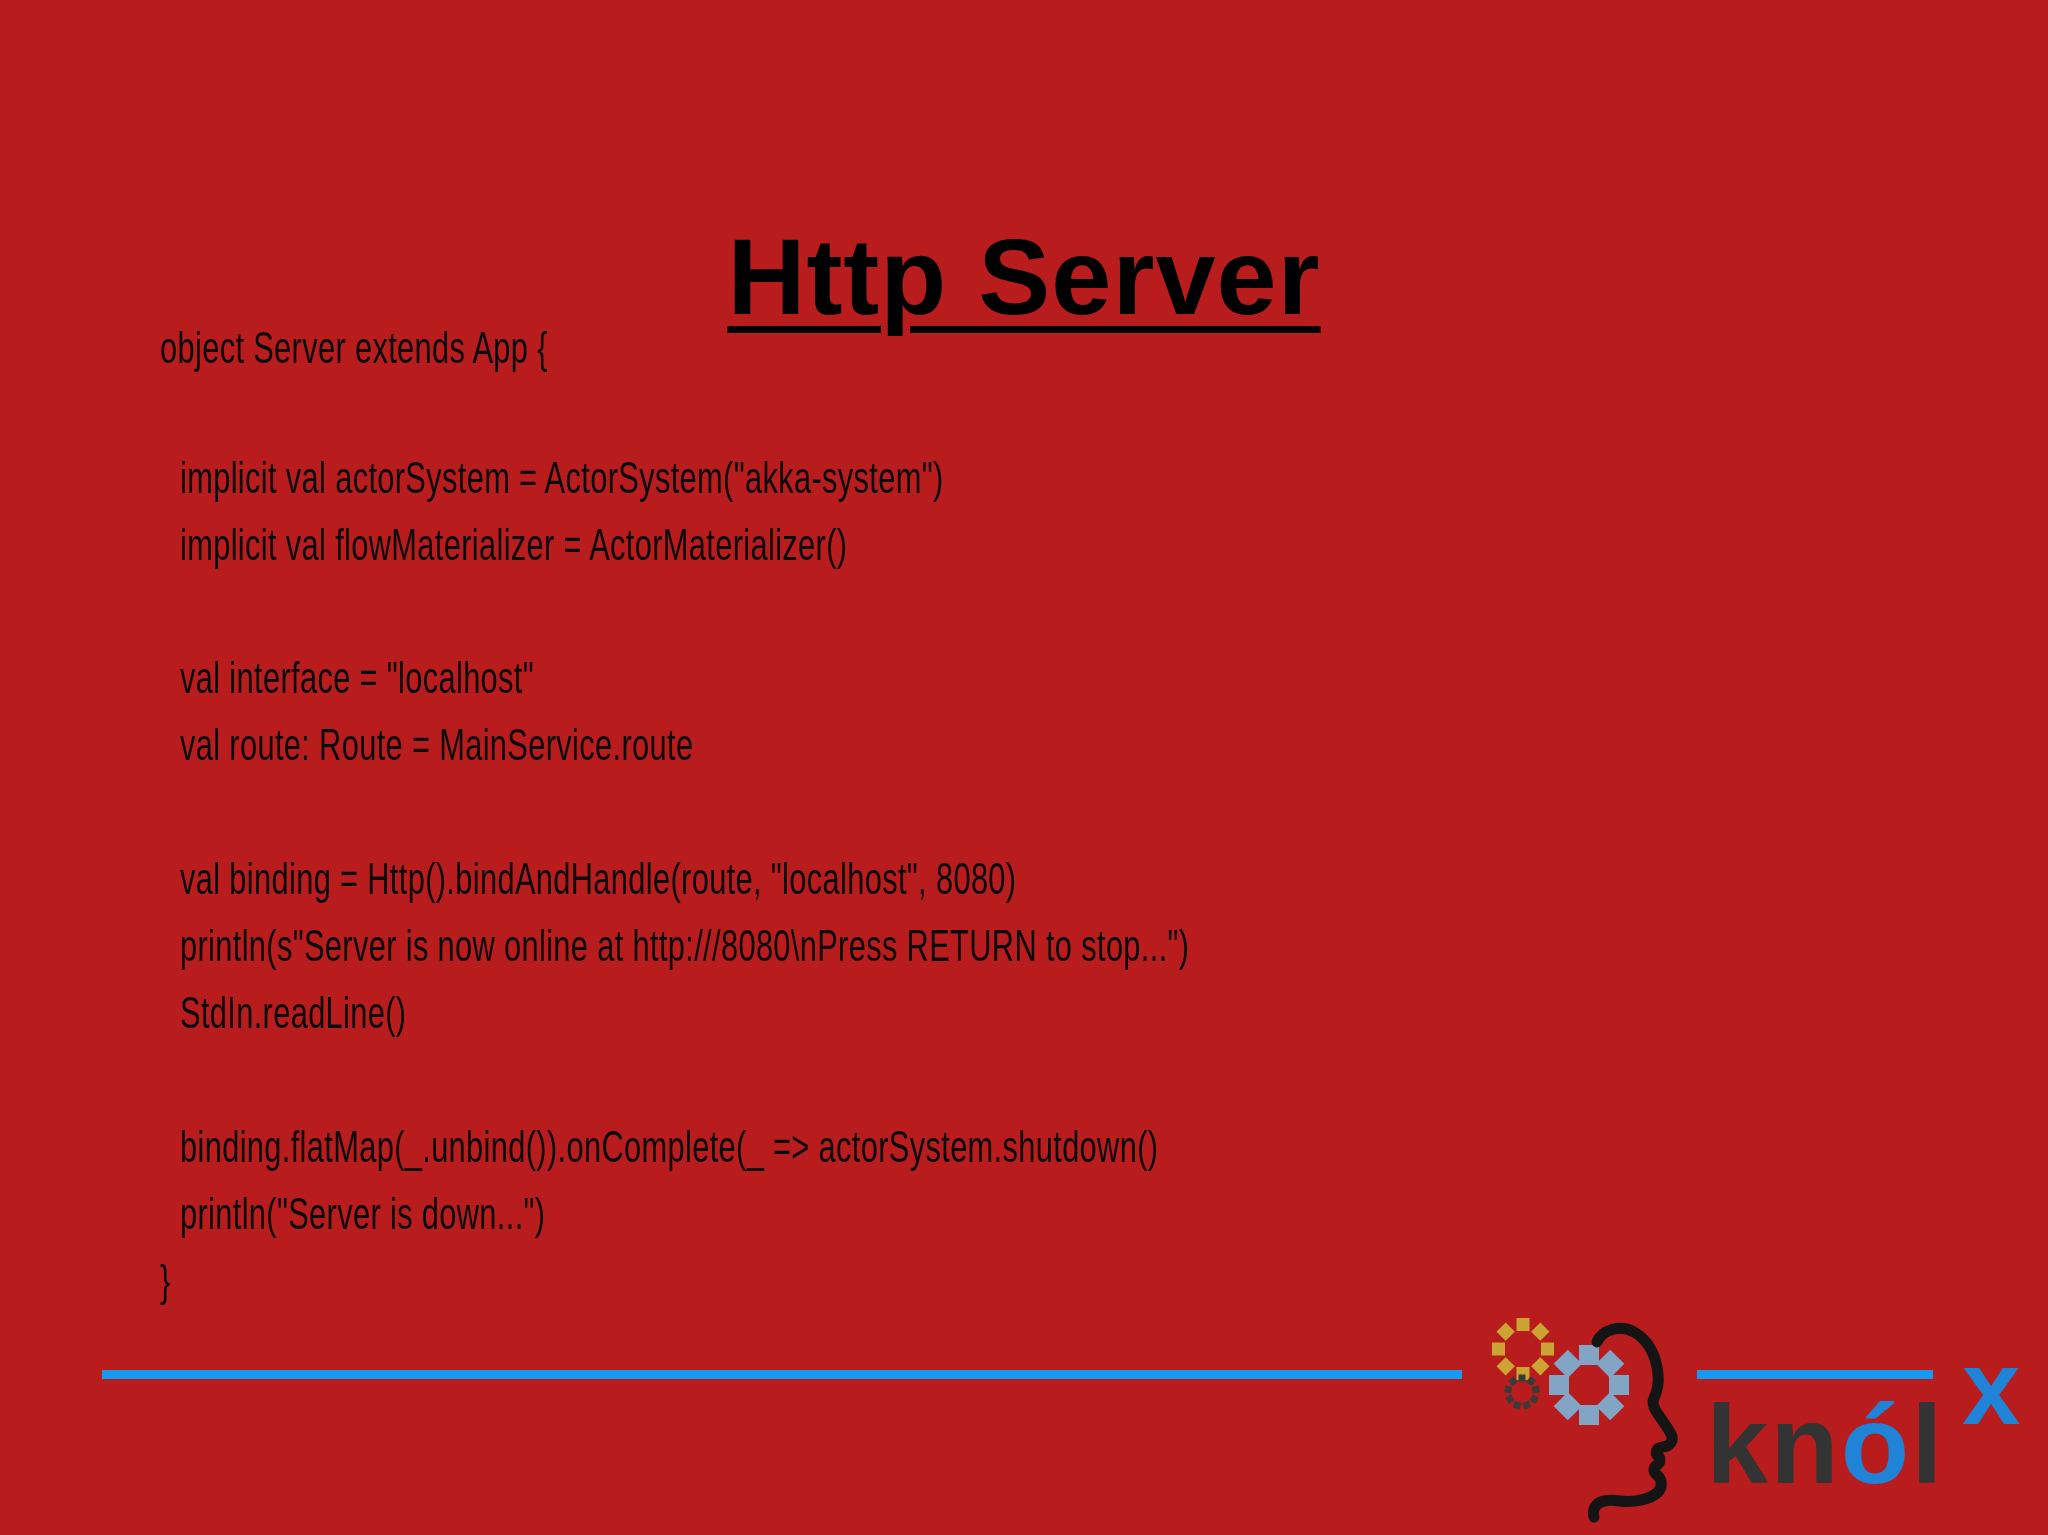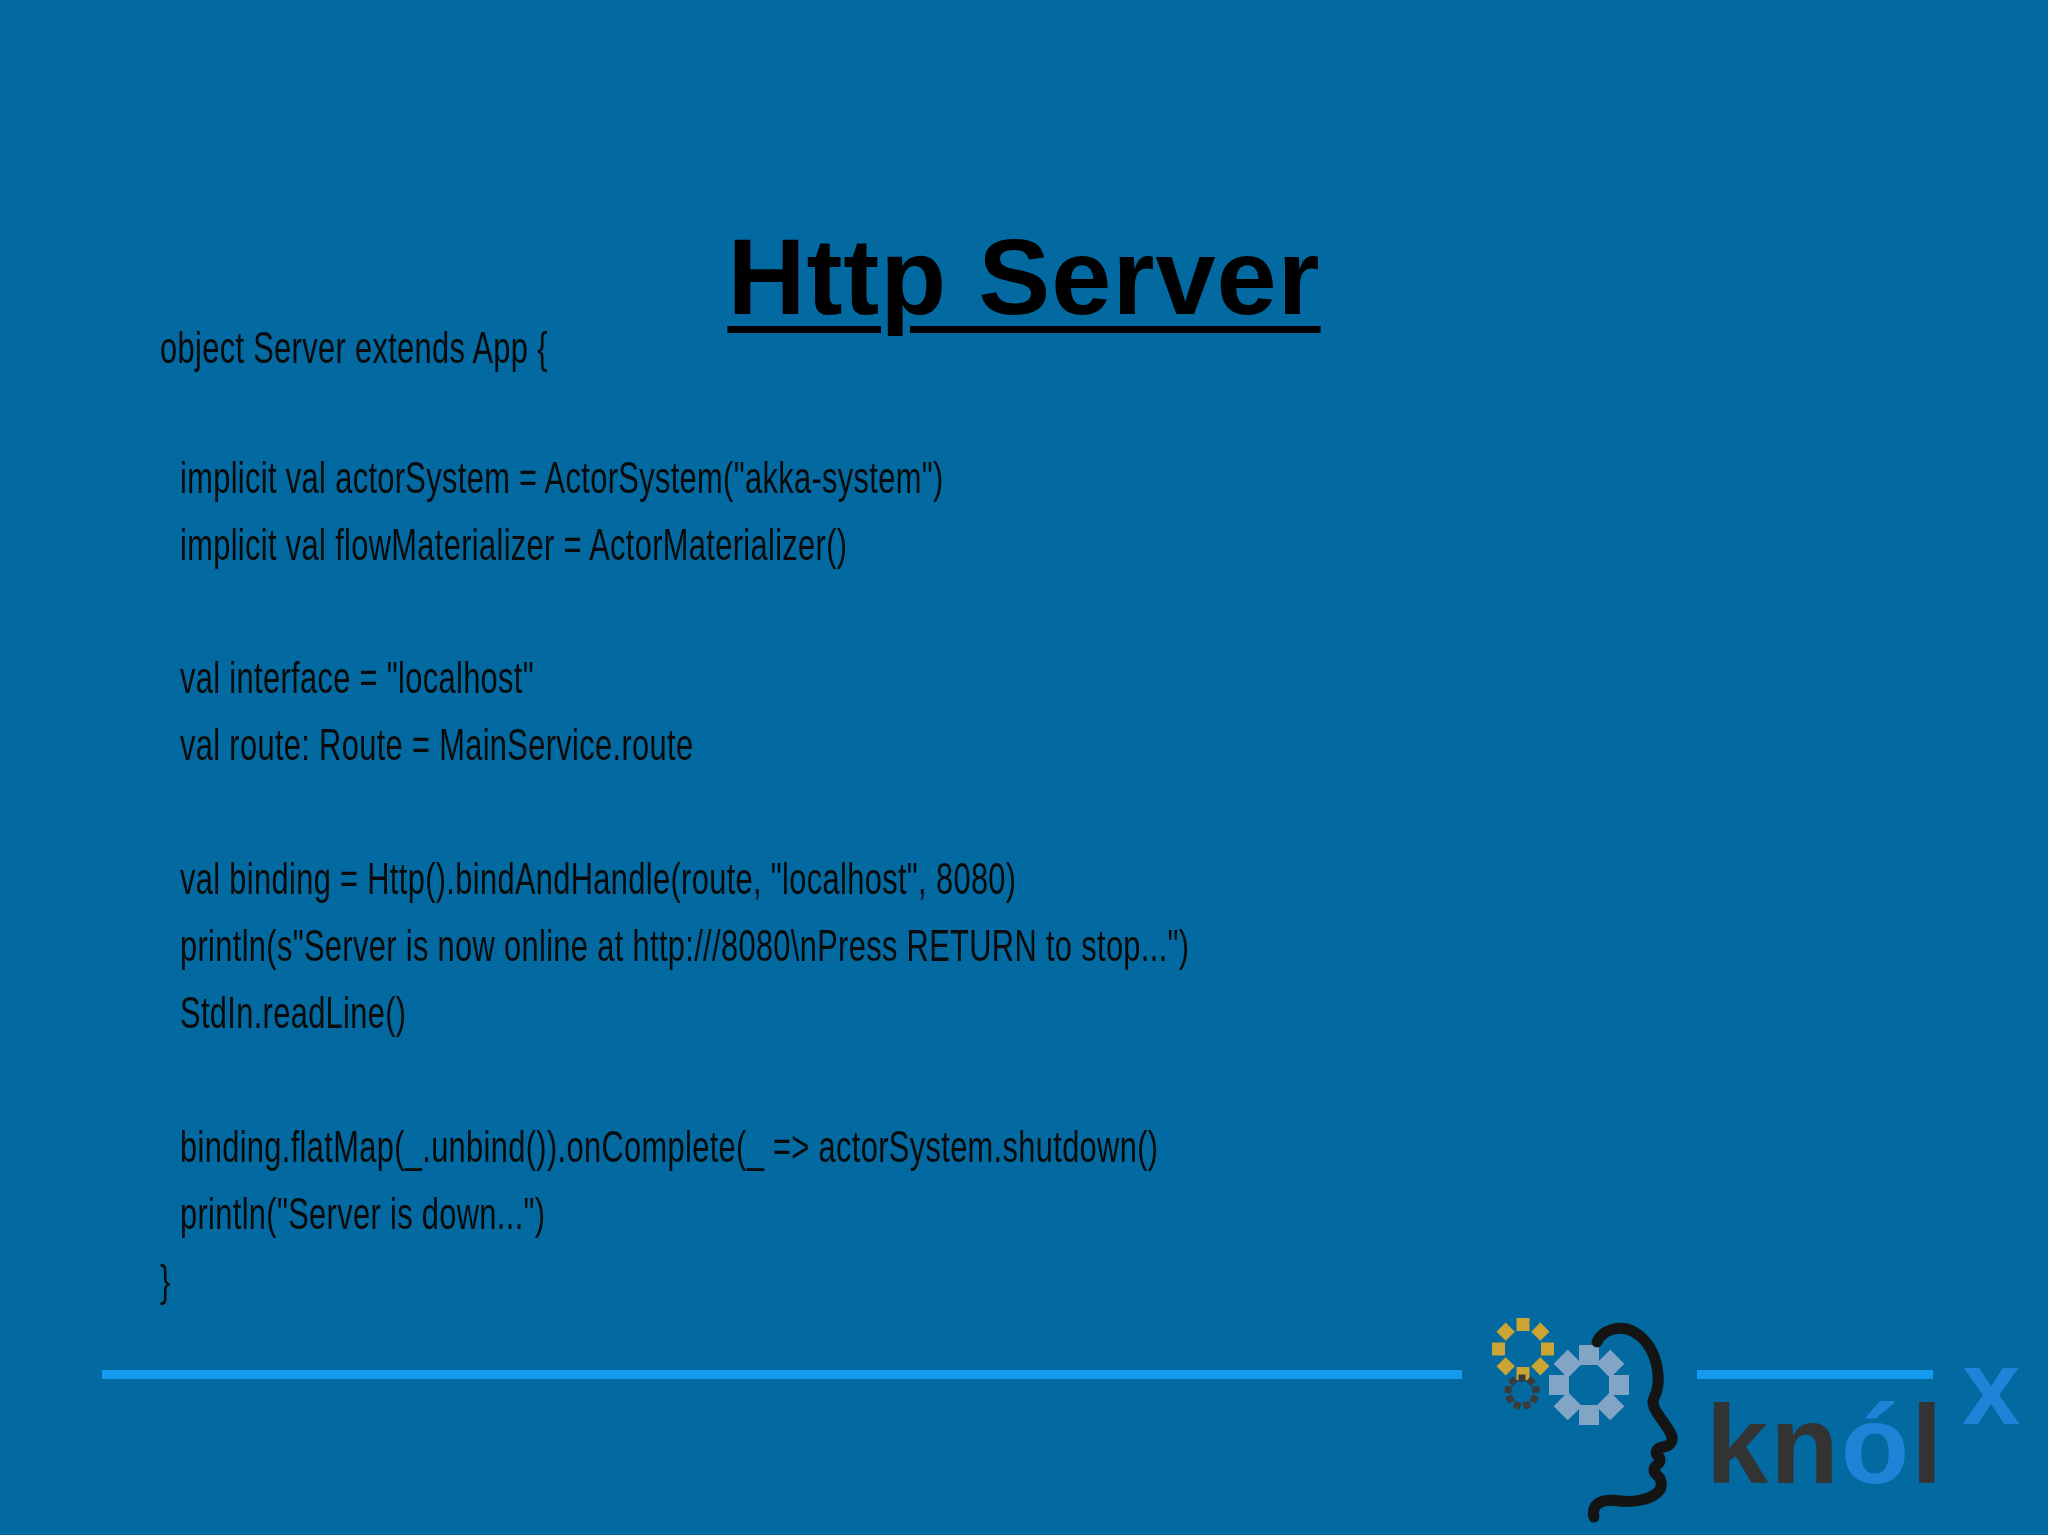--- a/index.html
+++ b/index.html
@@ -8,21 +8,21 @@
     background: #ffffff;
     width: 2048px;
     height: 1535px;
     overflow: hidden;
     font-family: "Liberation Sans", sans-serif;
   }
   .slide {
     position: relative;
     width: 2048px;
     height: 1535px;
-    background: #0369a1;
+    background: #b91c1c;
   }
   .title {
     position: absolute;
     top: 146px;
     left: 0;
     width: 2048px;
     text-align: center;
     font-size: 108px;
     font-weight: bold;
     color: #000000;

